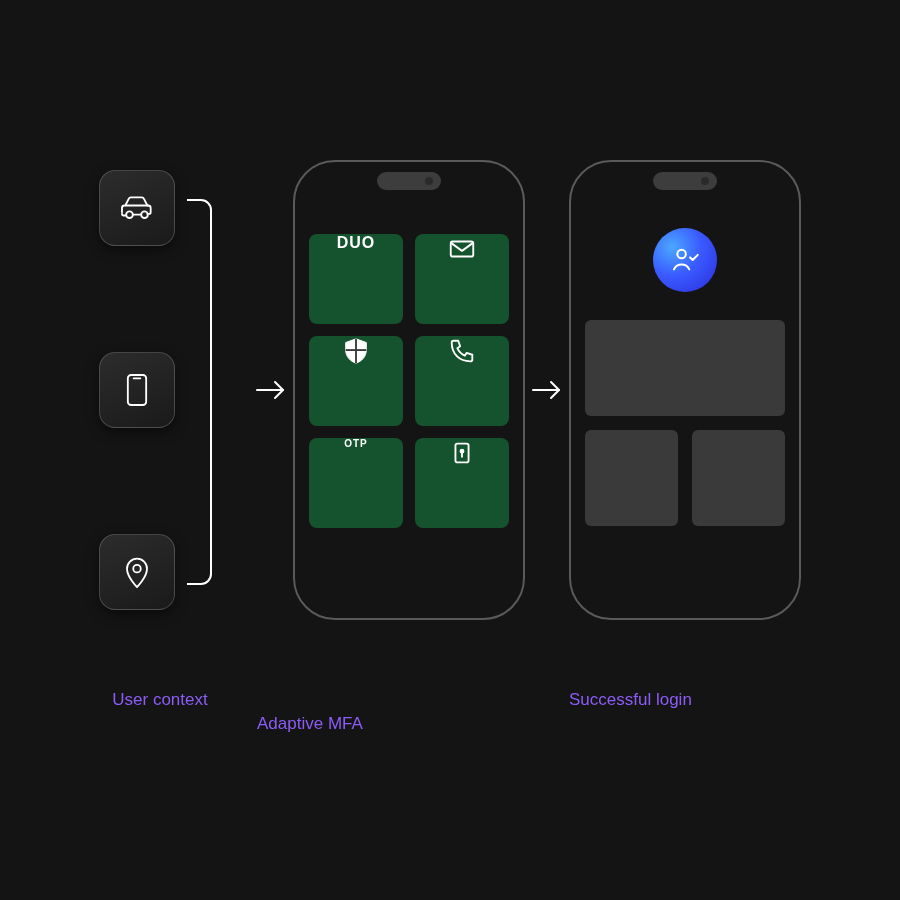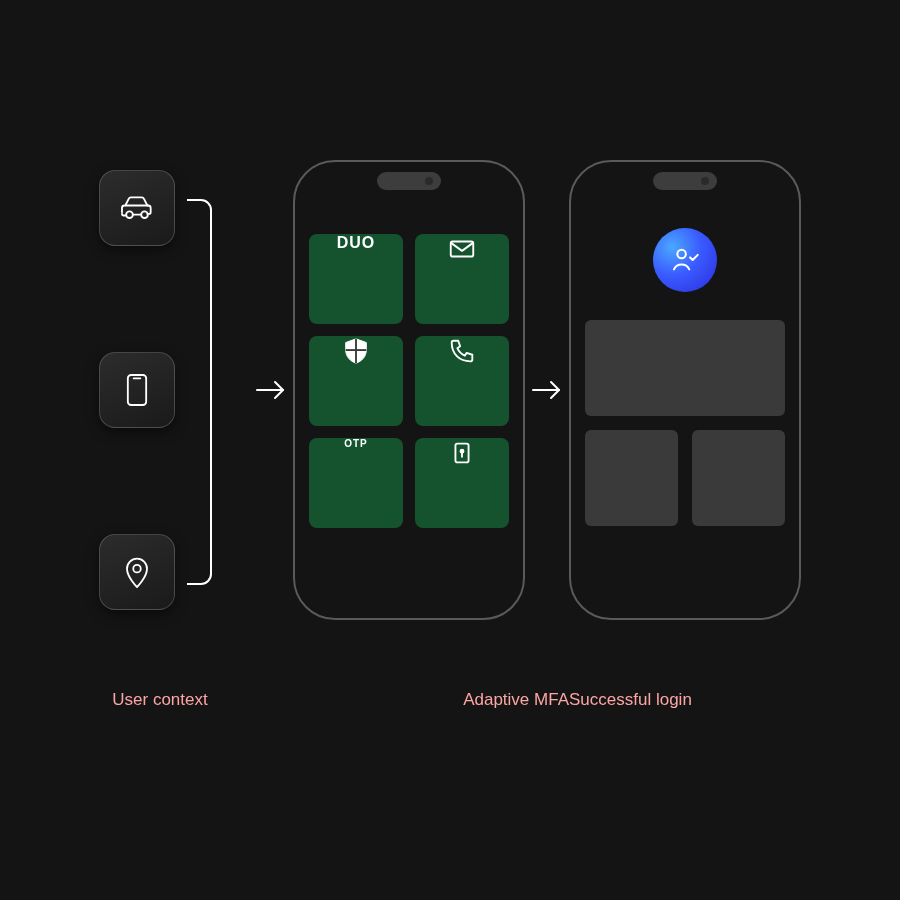--- a/index.html
+++ b/index.html
@@ -147,24 +147,24 @@
   }
   
   .labels {
     position:absolute;
     top: 690px;
     left:0; right:0;
     display:flex;
     justify-content:center;
     font-size: 17px;
     font-weight: 500;
-    color:#fca5a5;
+    color:#8b5cf6;
   }
   .labels .lbl1 { width: 194px; text-align:center;}
-  .labels .lbl2 { width: 312px; text-align:right;}
+  .labels .lbl2 { width: 312px; text-align:left;margin-top:24px;}
   .labels .lbl3 { width: 268px; }
 </style>
 </head>
 <body>
 
 <div class="stage">
 
   <div class="context-col">
     <div class="context-tile">
       <svg viewBox="0 0 48 48" fill="none" stroke="#fff" stroke-width="2.2" stroke-linecap="round" stroke-linejoin="round">

